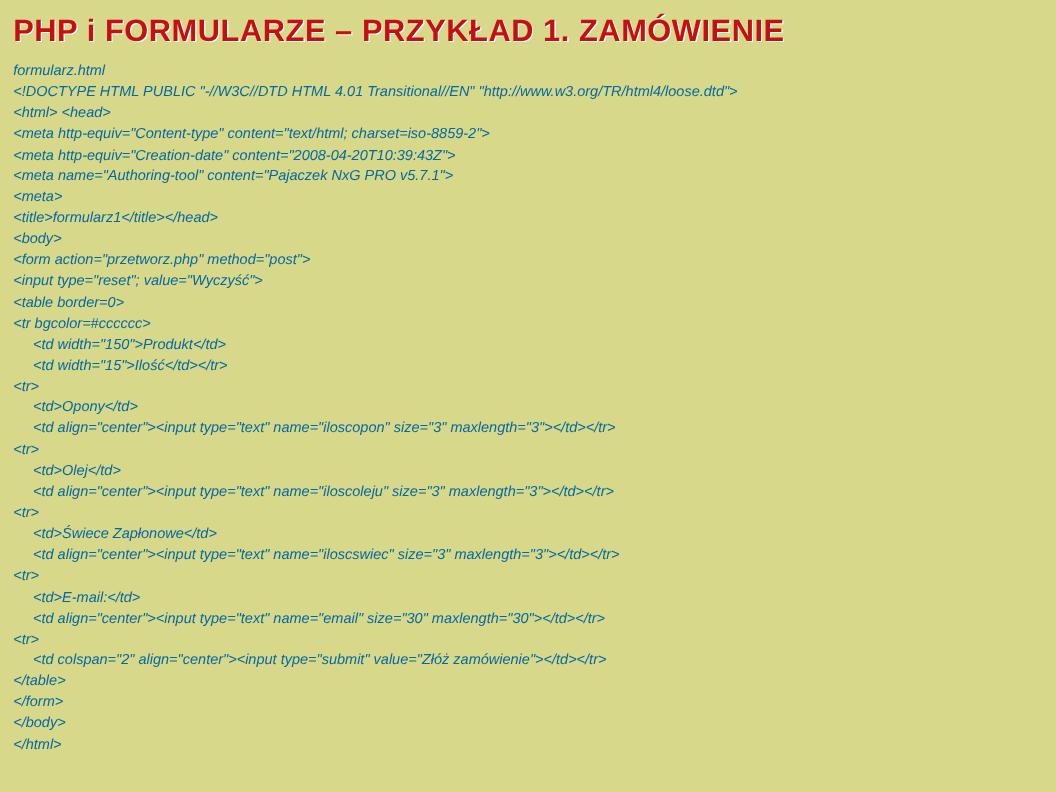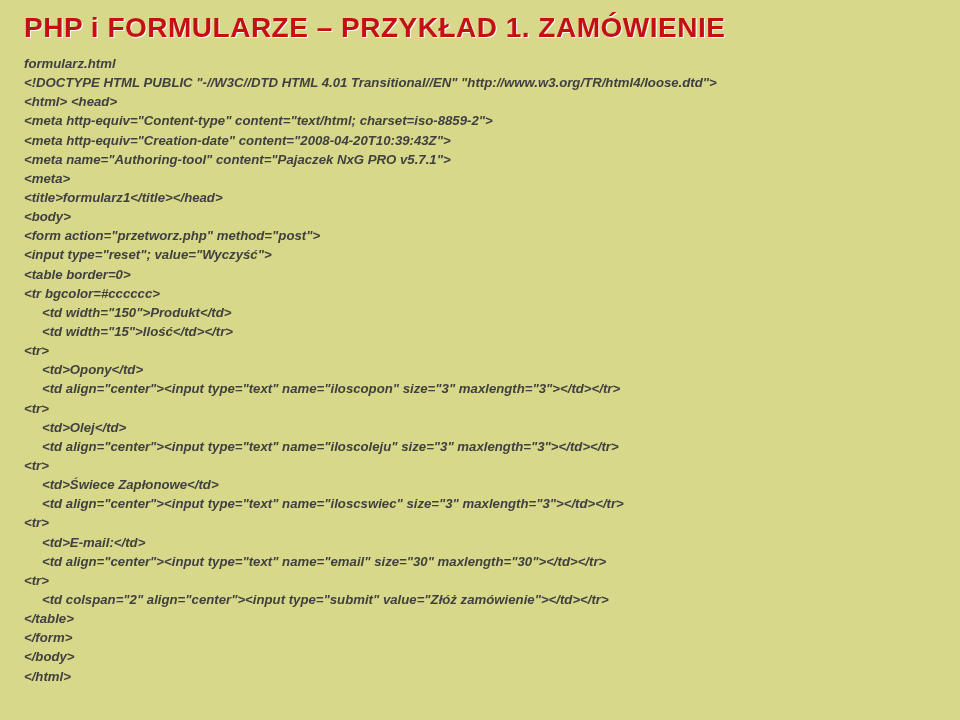--- a/index.html
+++ b/index.html
@@ -5,36 +5,36 @@
   html, body {
     margin: 0;
     padding: 0;
     width: 960px;
     height: 720px;
     background: #d8d88a;
     font-family: Arial, Helvetica, sans-serif;
     overflow: hidden;
   }
   .page {
-    padding: 12px 24px;
+    padding: 12px 12px;
   }
   .title {
     font-size: 28px;
     font-weight: bold;
     color: #c41013;
     text-shadow: 1px 1px 0 #fff;
     margin: 0 0 10px 0;
     letter-spacing: 0.5px;
   }
   .code {
-    color: #404040;
+    color: #0369a1;
     font-size: 13.2px;
     line-height: 1.45;
     font-style: italic;
-    font-weight: bold;
+    font-weight: normal;
     white-space: pre;
     font-family: Arial, Helvetica, sans-serif;
   }
   .ind1 { padding-left: 18px; display: inline-block; }
 </style>
 </head>
 <body>
 
 <div class="page">
   <h1 class="title">PHP i FORMULARZE – PRZYKŁAD 1. ZAMÓWIENIE</h1>

